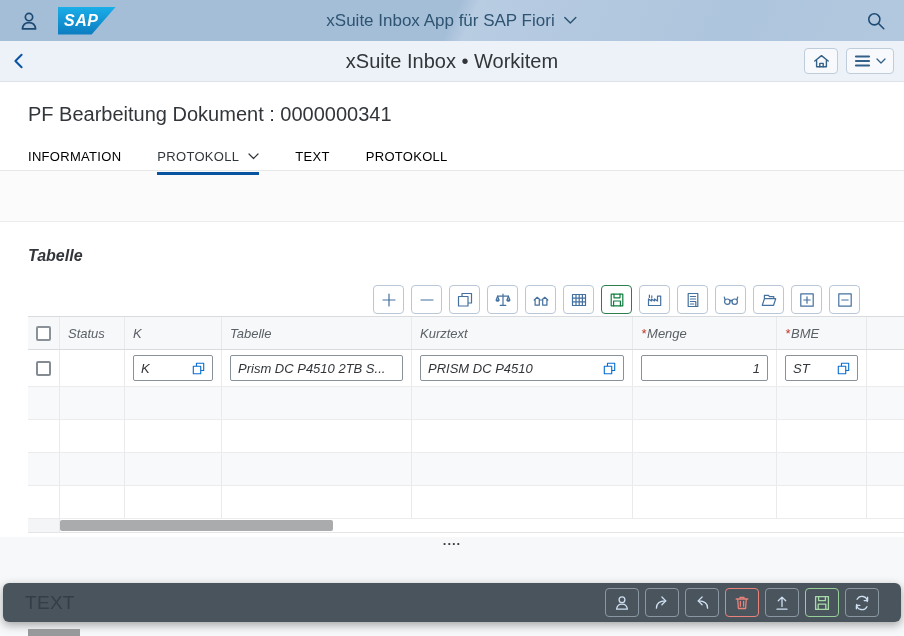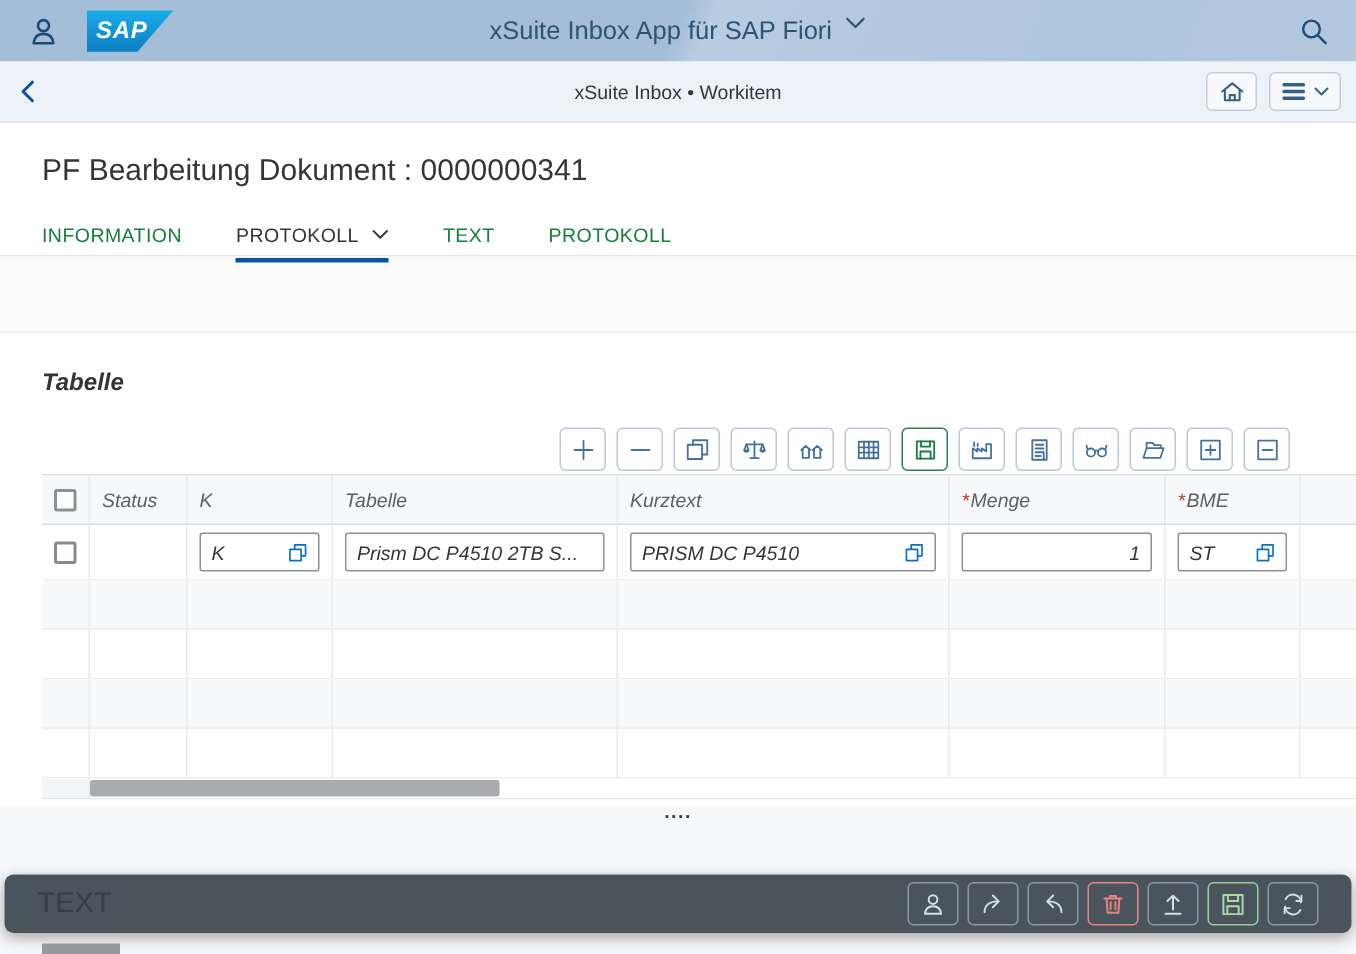--- a/index.html
+++ b/index.html
@@ -3,41 +3,41 @@
 <meta charset="utf-8">
 <style>
   * { box-sizing: border-box; margin: 0; padding: 0; }
   html,body { width:904px; height:636px; overflow:hidden; }
   body { font-family:"Liberation Sans", sans-serif; background:#f7f8f9; position:relative; color:#32363a; }
 
   
   .shell-bar { height:41px; background:linear-gradient(115deg,#a5bed8 0%,#a5bed8 50%,#b8cce2 52%,#adc5dd 80%,#b2c8df 100%);
     display:flex; align-items:center; position:relative; padding:0 18px; }
   .shell-left { display:flex; align-items:center; gap:18px; }
-  .shell-title-wrap { position:absolute; left:50%; transform:translateX(-50%); display:flex; gap:9px; }
+  .shell-title-wrap { position:absolute; left:50%; transform:translateX(-50%); display:flex; align-items:center; gap:9px; }
   .shell-title { font-size:17px; color:#2e5472; }
   .sap-logo { width:58px; height:28px; background:linear-gradient(180deg,#1aaee8 0%,#0c7cc0 100%);
     clip-path:polygon(0 0,100% 0,58% 100%,0 100%); display:flex; align-items:center; padding-left:6px; }
   .sap-logo span { color:#fff; font-weight:bold; font-style:italic; font-size:16px; letter-spacing:.5px; }
   .shell-right { margin-left:auto; display:flex; align-items:center; }
   .icon-btn { background:none; border:none; cursor:pointer; display:flex; align-items:center; justify-content:center; }
 
   
   .sub-bar { height:41px; background:#edf2f8; border-bottom:1px solid #dde3e9; display:flex; align-items:center;
     position:relative; padding:0 10px; }
-  .crumb { position:absolute; left:50%; transform:translateX(-50%); font-size:13px; color:#32363a; }
+  .crumb { position:absolute; left:50%; transform:translateX(-50%); font-size:20px; color:#32363a; }
   .sub-right { margin-left:auto; display:flex; gap:8px; }
   .sub-btn { height:26px; min-width:34px; border:1px solid #bfcddb; border-radius:4px; background:rgba(255,255,255,.55);
     display:flex; align-items:center; justify-content:center; gap:5px; padding:0 7px; cursor:pointer; }
 
   
   .page-head { background:#fff; height:89px; padding:21px 28px 16px; border-bottom:1px solid #e5e7e9; }
   .page-title { font-size:20px; font-weight:400; color:#32363a; }
   .tab-strip { display:flex; gap:36px; margin-top:23px; }
-  .tab { display:flex; align-items:center; gap:9px; font-size:13px; letter-spacing:.3px; color:#15803d;
+  .tab { display:flex; align-items:center; gap:9px; font-size:13px; letter-spacing:.3px; color:#000000;
     padding-bottom:8px; border-bottom:3px solid transparent; cursor:pointer; }
   .tab.selected { color:#32363a; border-bottom-color:#0854a0; }
 
   
   .collapsed { height:51px; background:#fbfbfc; border-bottom:1px solid #ececee; }
 
   
   .main { background:#fff; height:315px; padding-top:25px;font-style:italic; }
   .section-title { font-size:16px; color:#32363a; margin-left:28px; }
   .tb-toolbar { display:flex; justify-content:flex-end; gap:7px; margin:20px 44px 2px 0; }

